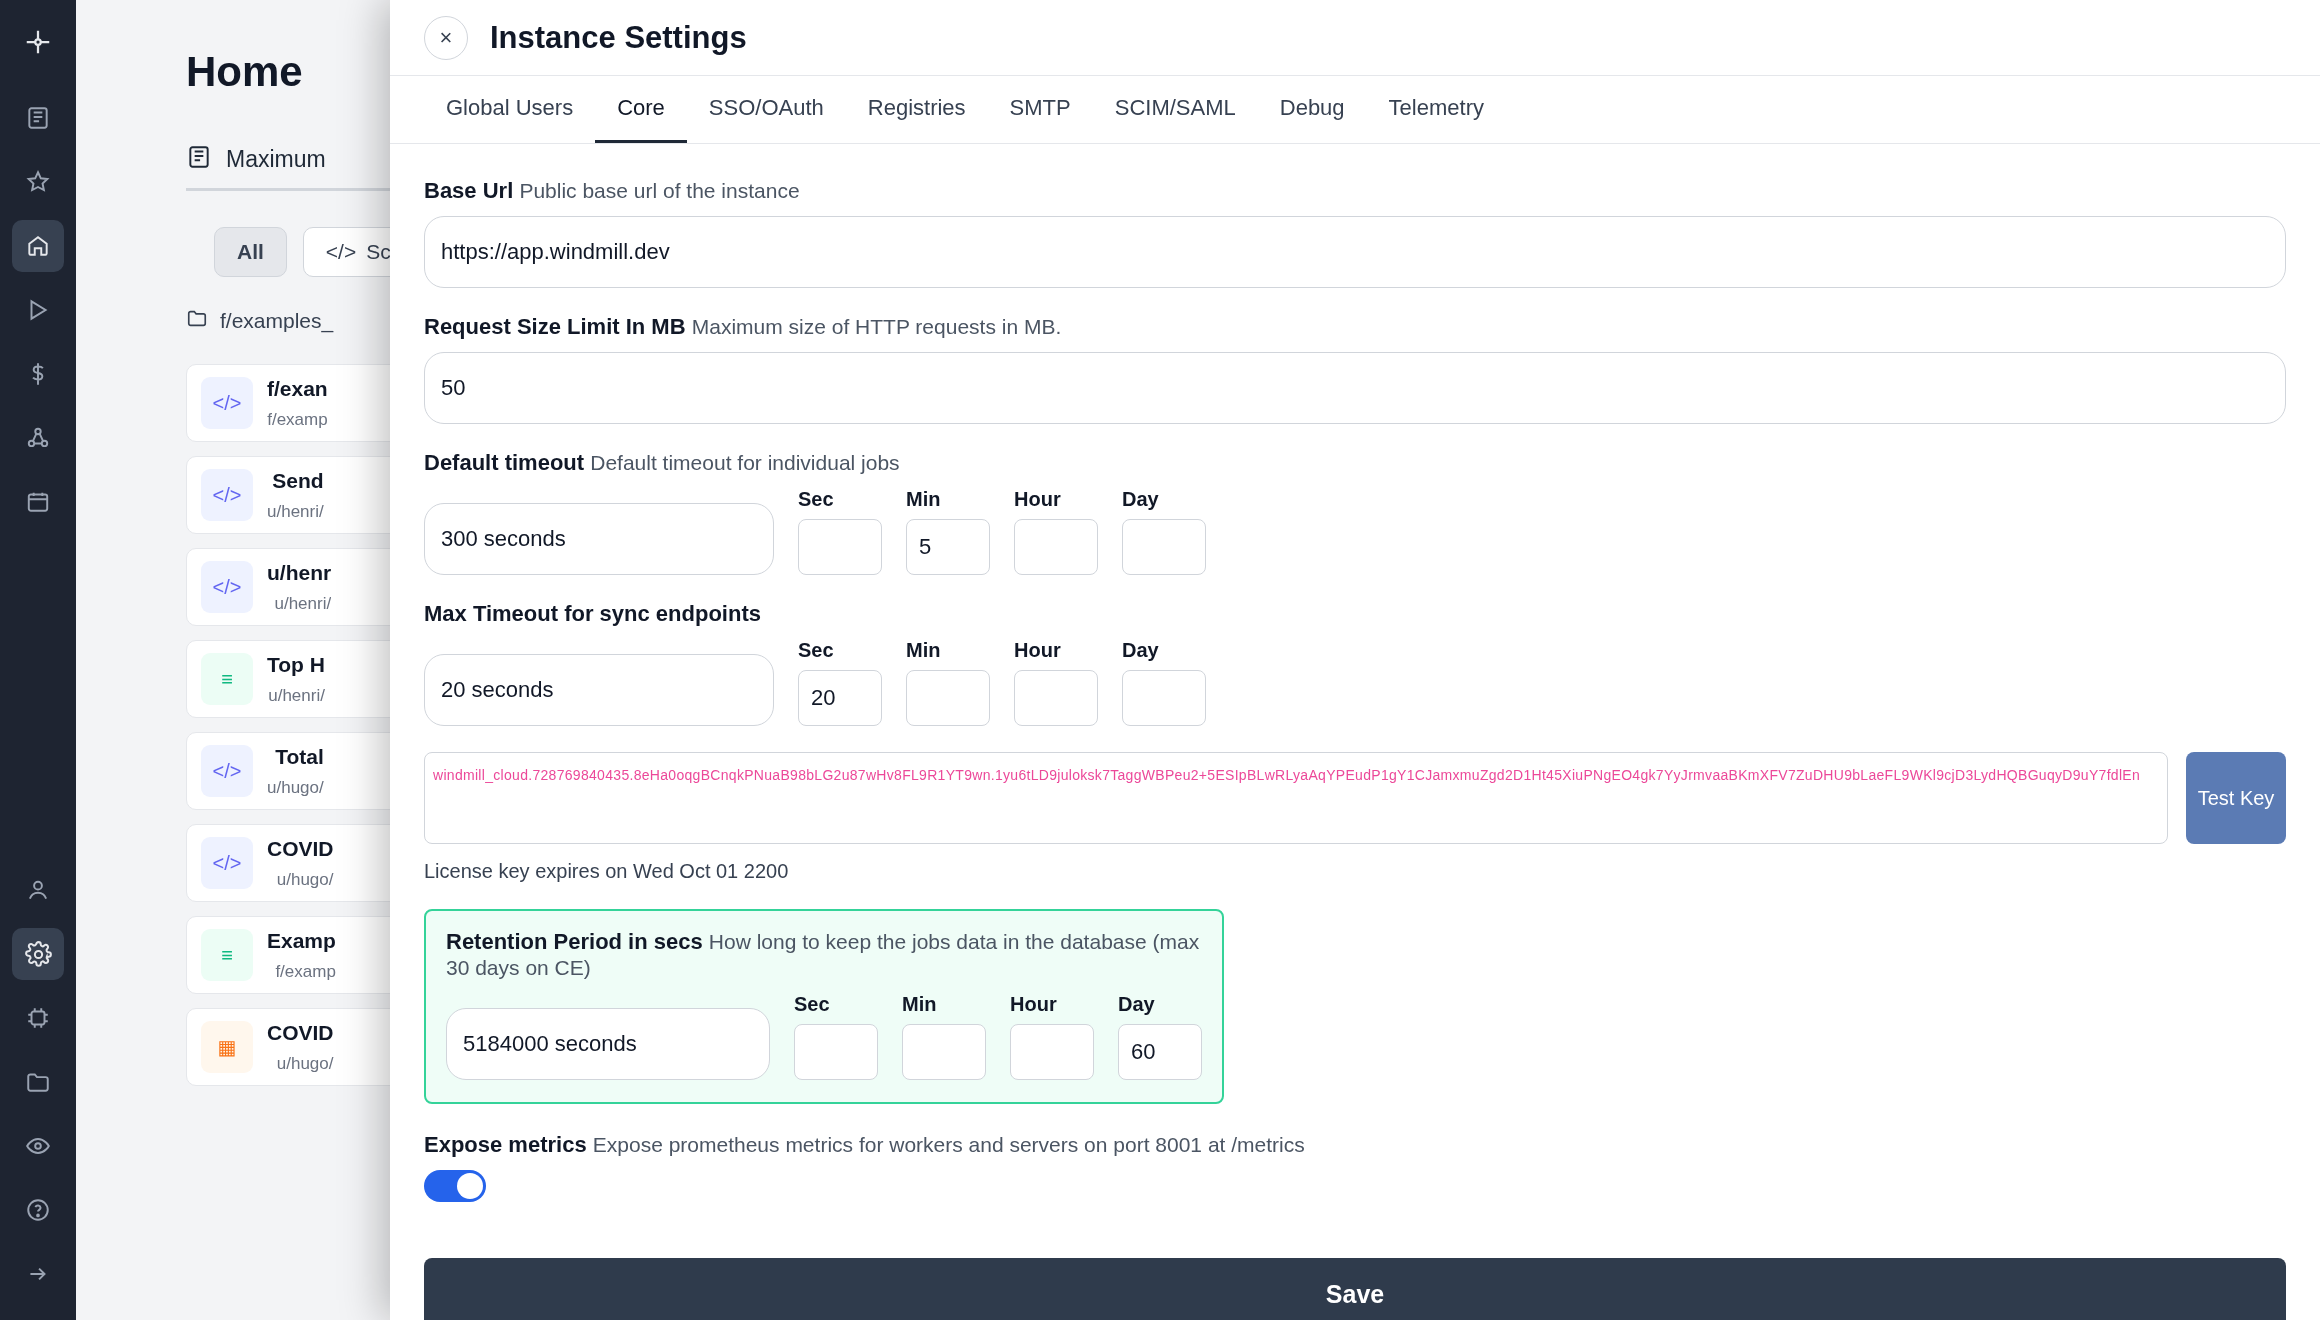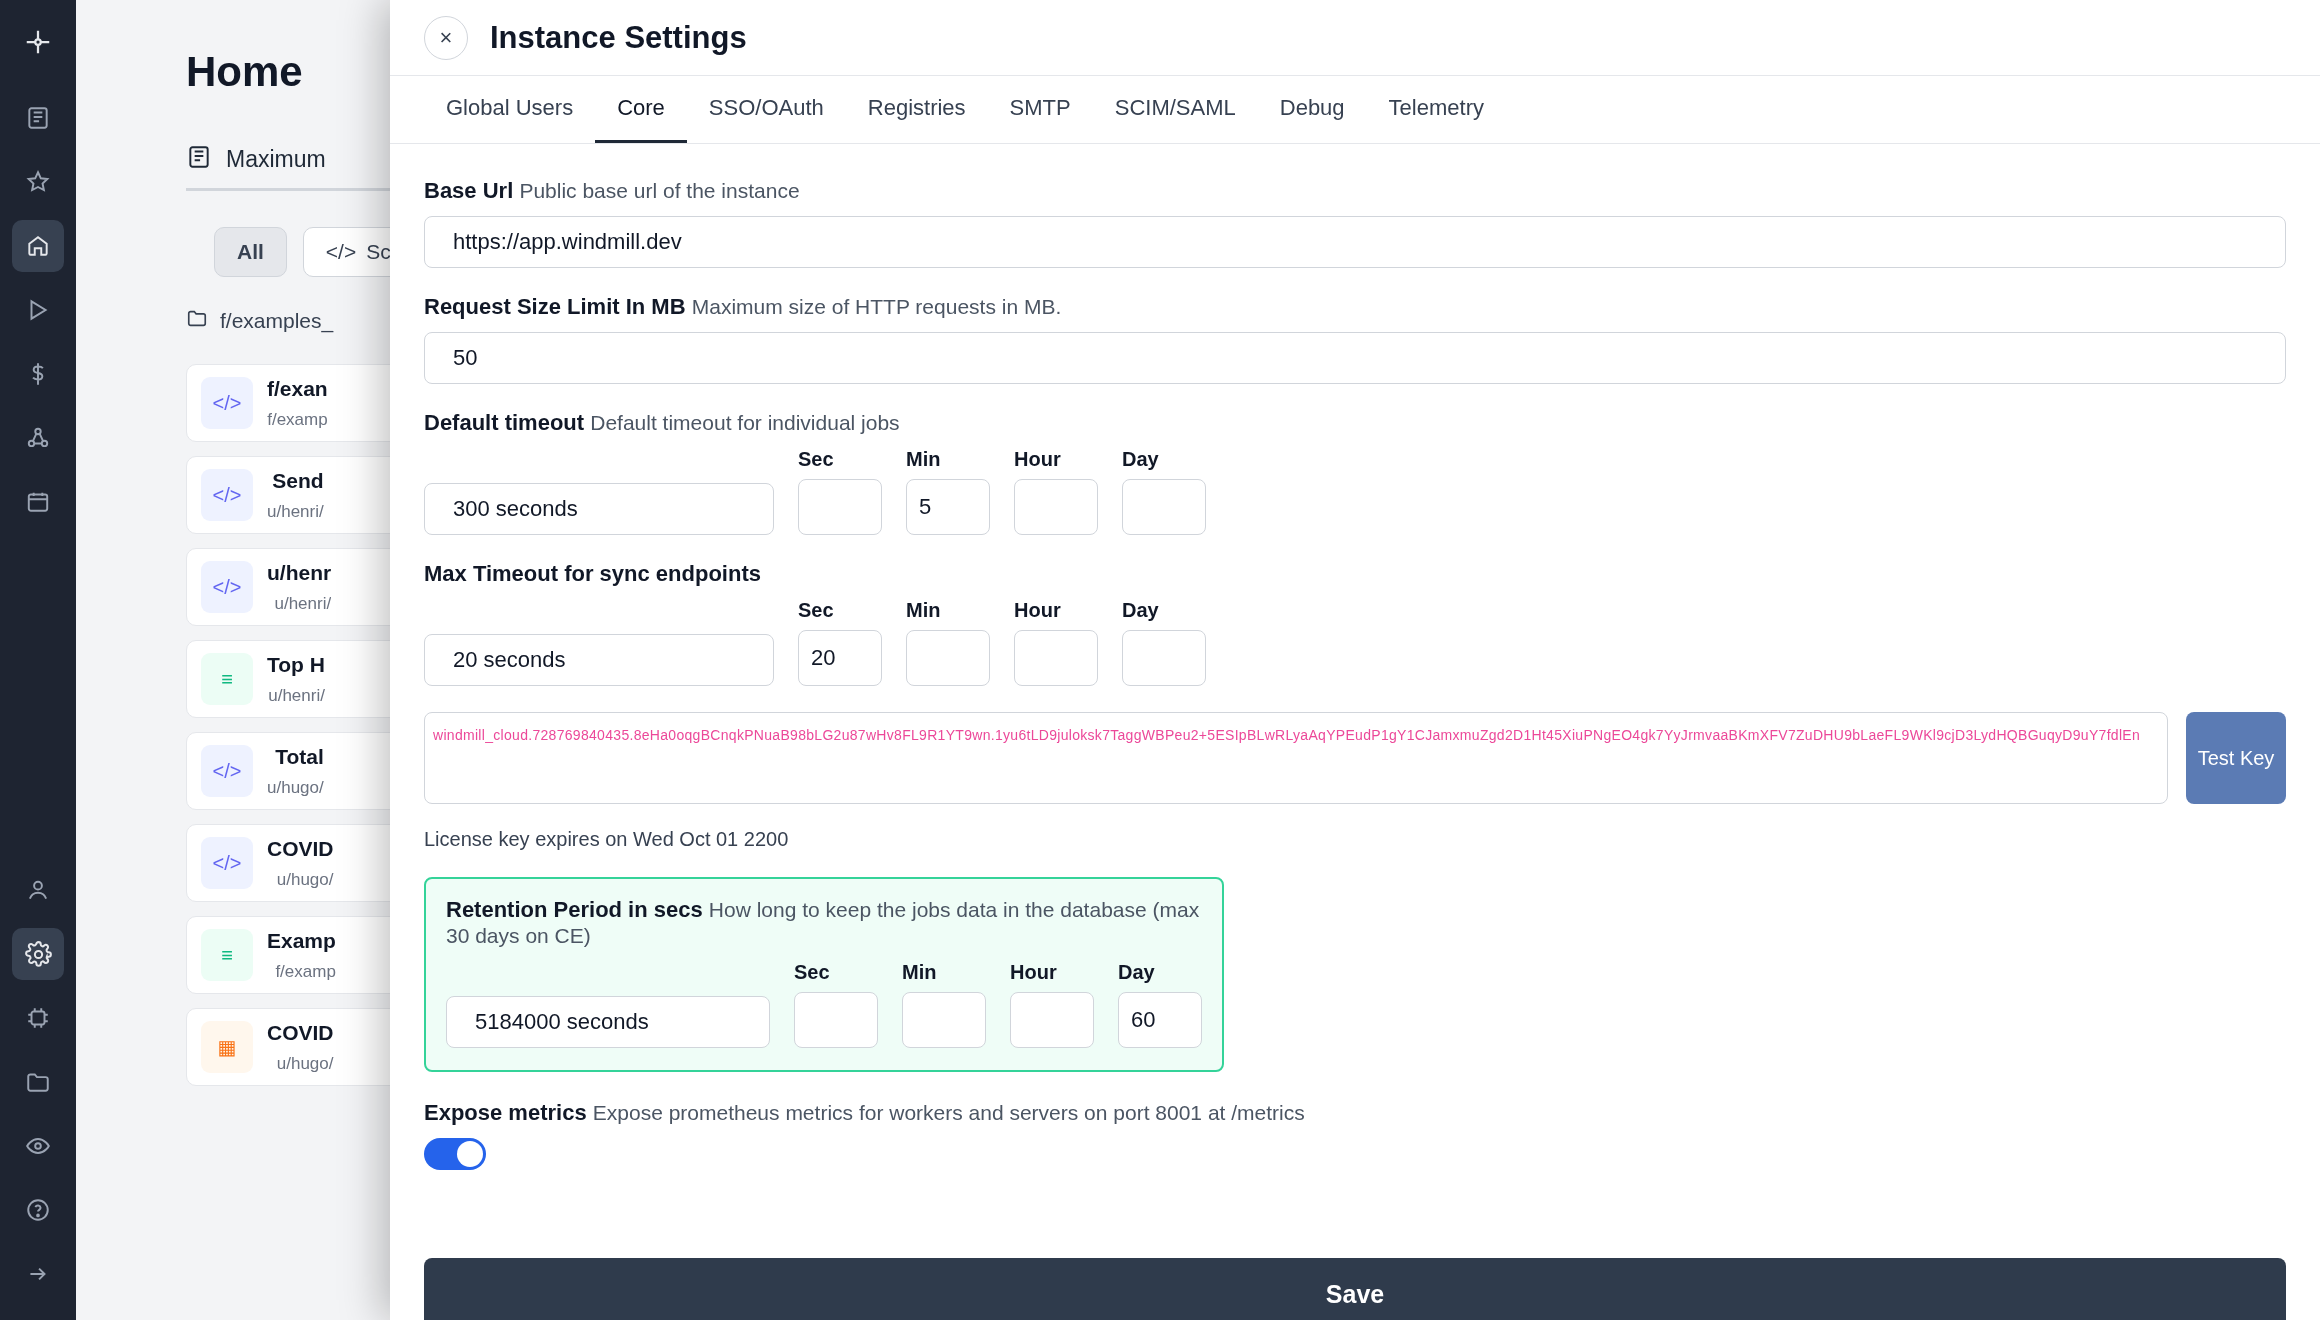--- a/index.html
+++ b/index.html
@@ -94,22 +94,22 @@
   #modal-body {
     flex: 1 1 auto; overflow: hidden; padding: 34px 34px 0 34px;
     position: relative;
   }
 
   .field { margin-bottom: 26px; }
   .field-label { font-size: 22px; color: #111827; font-weight: 700; margin-bottom: 12px; }
   .field-label .desc { font-weight: 400; color: #4b5563; font-size: 21px; }
 
   input.text {
-    width: 100%; height: 52px; border: 1px solid #d1d5db; border-radius: 8px;
-    padding: 0 28px; font-size: 22px; color: #111827; background: #fff;
+    width: 100%; height: 72px; border: 1px solid #d1d5db; border-radius: 20px;
+    padding: 0 16px; font-size: 22px; color: #111827; background: #fff;
     font-family: "Liberation Sans", sans-serif;
   }
 
   .dur-row { display: flex; align-items: flex-end; gap: 24px; }
   .dur-main { width: 350px; }
   .unit { width: 84px; }
   .unit .u-label { font-size: 20px; font-weight: 700; color: #111827; margin-bottom: 8px; }
   .unit input {
     width: 84px; height: 56px; border: 1px solid #d1d5db; border-radius: 8px;
     padding: 0 12px; font-size: 22px; color: #111827; background: #fff;
@@ -122,21 +122,21 @@
     flex: 1 1 auto; height: 92px; border: 1px solid #d1d5db; border-radius: 8px;
     padding: 12px 8px; font-size: 14px; color: #ec4899; resize: none;
     font-family: "Liberation Sans", sans-serif; line-height: 1.5;
     overflow: hidden; letter-spacing: .3px;
   }
   #test-key-btn {
     width: 100px; height: 92px; border-radius: 8px; border: none;
     background: #5b7bb4; color: #fff; font-size: 20px; cursor: pointer;
     font-family: "Liberation Sans", sans-serif;
   }
-  #license-note { font-size: 20px; color: #374151; margin-top: 24px; }
+  #license-note { font-size: 20px; color: #374151; margin-top: 16px; }
 
   #retention-box {
     border: 2px solid #34d399; background: #effdf7; border-radius: 8px;
     padding: 18px 20px 22px 20px; margin-top: 26px; width: 800px;
   }
   #retention-box .field-label { margin-bottom: 12px; }
   #retention-box input.text, #retention-box .unit input { background: #fff; }
 
   #metrics-field { margin-top: 28px; }
   .toggle {

